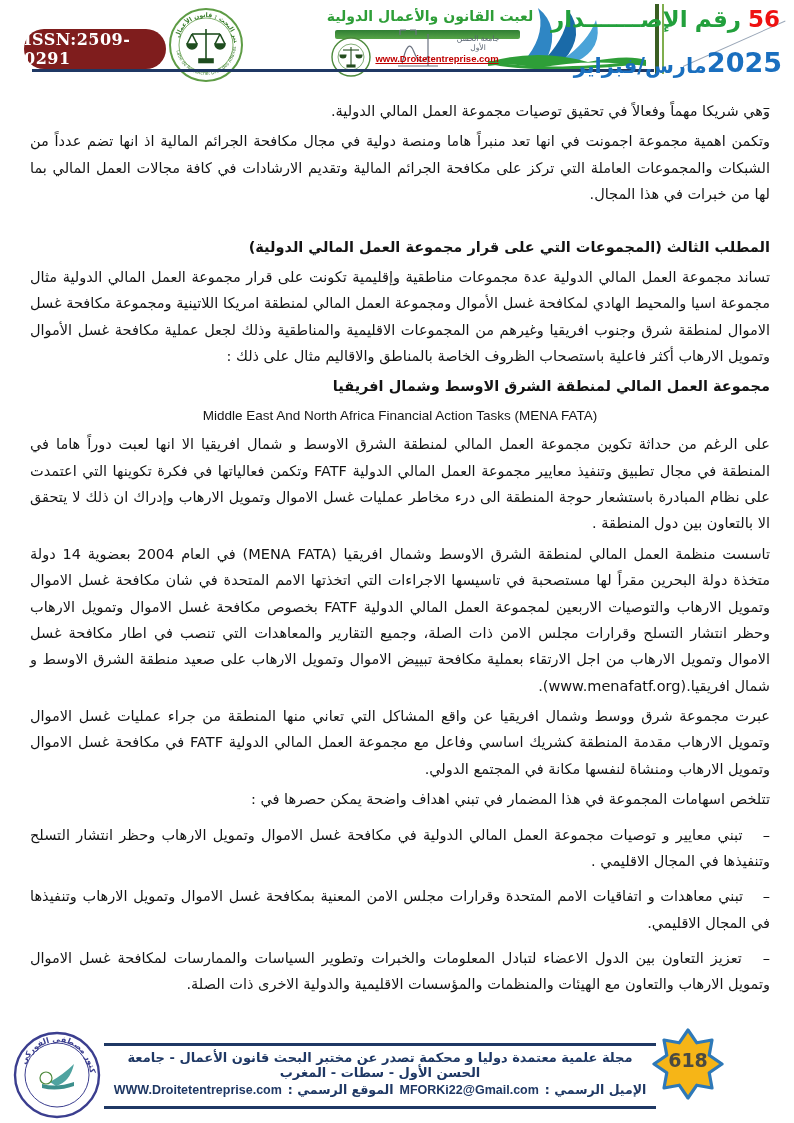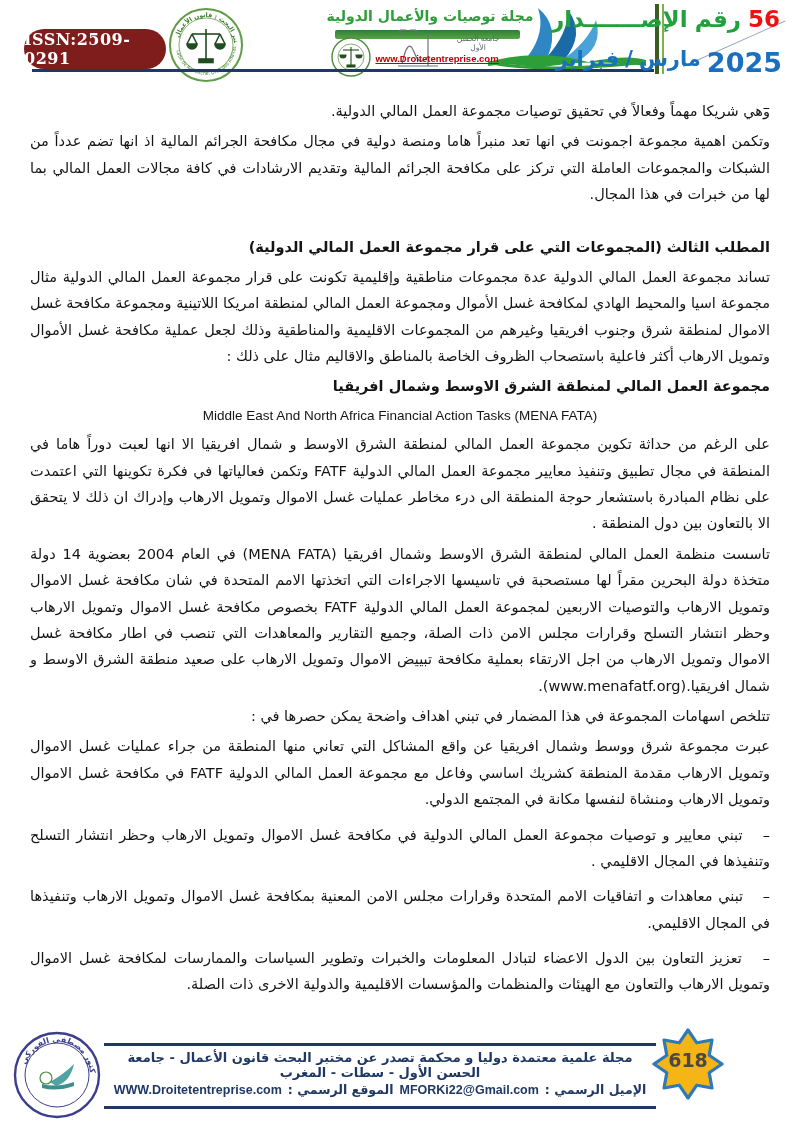--- a/index.html
+++ b/index.html
@@ -26,21 +26,21 @@
   .bookart{position:absolute;left:468px;top:4px;}
   .vsep{position:absolute;left:655px;top:4px;height:70px;display:flex;gap:3px;}
   .vsep .a{width:4px;background:#3a5e22;}
   .vsep .b{width:2px;background:#7fae4e;}
   .slash{position:absolute;left:683px;top:66px;width:112px;height:0;border-top:1.5px solid #9aa7b8;
          transform:rotate(-24deg);transform-origin:left center;}
   .issue-line{position:absolute;right:14px;top:6px;display:flex;direction:ltr;align-items:baseline;gap:7px;
               font-weight:bold;font-size:23px;}
   .issue-line .g{color:#22a03c;}
   .issue-line .r{color:#ee1111;}
-  .date-line{position:absolute;right:12px;top:47px;display:flex;direction:ltr;align-items:flex-start;gap:6px;
+  .date-line{position:absolute;right:12px;top:47px;display:flex;direction:ltr;align-items:flex-end;
              font-weight:bold;color:#1a6fbf;font-size:21px;}
   .date-line .year{font-size:27px;}
   
   .doc{position:absolute;top:94px;right:24px;left:30px;direction:rtl;color:#141414;
        font-size:14.5px;line-height:1.82;text-align:justify;text-align-last:right;}
   .doc p{margin:0 0 4px 0;}
   .hang{padding-right:46px;position:relative;}
   .hang .dash{position:absolute;right:0;top:0;}
   .bold-h{font-weight:bold;margin-top:26px !important;}
   .bold-sh{font-weight:bold;text-align:right;}
@@ -92,21 +92,21 @@
         <line x1="24" y1="27" x2="19" y2="37"></line>
           <line x1="24" y1="27" x2="29" y2="37"></line>
         <line x1="52" y1="27" x2="47" y2="37"></line>
           <line x1="52" y1="27" x2="57" y2="37"></line>
         <path d="M 19 37 A 5 5 0 0 0 29 37 Z" fill="#1f4d1f"></path>
         <path d="M 47 37 A 5 5 0 0 0 57 37 Z" fill="#1f4d1f"></path>
         <rect x="31" y="52" width="14" height="3.5" fill="#1f4d1f"></rect>
       </g>
     </svg>
 
-    <div class="jlogo-title">مجلة توصيات والأعمال الدولية</div>
+    <div class="jlogo-title">لعبت القانون والأعمال الدولية</div>
     <div class="jlogo-banner"></div>
 
     <svg class="seal2" width="42" height="42" viewBox="0 0 42 42">
       <circle cx="21" cy="21" r="19" fill="#ffffff" stroke="#4d8a3c" stroke-width="1.4"></circle>
       <circle cx="21" cy="21" r="13" fill="none" stroke="#4d8a3c" stroke-width="0.7"></circle>
       <g stroke="#254d1f" stroke-width="1.1" fill="#254d1f">
         <line x1="21" y1="11" x2="21" y2="29"></line>
         <line x1="13" y1="14" x2="29" y2="14"></line>
         <path d="M 10 19 A 3 3 0 0 0 16 19 Z"></path>
         <path d="M 26 19 A 3 3 0 0 0 32 19 Z"></path>
@@ -169,23 +169,23 @@
     <p>تساند مجموعة العمل المالي الدولية عدة مجموعات مناطقية وإقليمية تكونت على قرار مجموعة العمل المالي الدولية مثال مجموعة اسيا والمحيط الهادي لمكافحة غسل الأموال ومجموعة العمل المالي لمنطقة امريكا اللاتينية ومجموعة مكافحة غسل الاموال لمنطقة شرق وجنوب افريقيا وغيرهم من المجموعات الاقليمية والمناطقية وذلك لجعل عملية مكافحة غسل الأموال وتمويل الارهاب أكثر فاعلية باستصحاب الظروف الخاصة بالمناطق والاقاليم مثال على ذلك :</p>
 
     <p class="bold-sh">مجموعة العمل المالي لمنطقة الشرق الاوسط وشمال افريقيا</p>
 
     <p class="eng">Middle East And North Africa Financial Action Tasks (MENA FATA)</p>
 
     <p>على الرغم من حداثة تكوين مجموعة العمل المالي لمنطقة الشرق الاوسط  و شمال افريقيا الا انها لعبت دوراً  هاما في المنطقة في مجال تطبيق وتنفيذ معايير مجموعة العمل المالي الدولية FATF وتكمن فعالياتها في فكرة تكوينها التي اعتمدت على نظام المبادرة باستشعار حوجة المنطقة الى درء مخاطر عمليات غسل الاموال وتمويل الارهاب وإدراك ان ذلك لا يتحقق الا بالتعاون بين دول المنطقة .</p>
 
     <p>تاسست منظمة العمل المالي لمنطقة الشرق الاوسط وشمال افريقيا (MENA FATA) في العام 2004 بعضوية 14 دولة  متخذة دولة البحرين مقراً لها مستصحبة في تاسيسها الاجراءات التي اتخذتها الامم المتحدة في شان مكافحة غسل الاموال وتمويل الارهاب والتوصيات الاربعين لمجموعة العمل المالي الدولية FATF  بخصوص  مكافحة غسل الاموال وتمويل الارهاب وحظر انتشار التسلح وقرارات مجلس الامن ذات الصلة، وجميع التقارير والمعاهدات التي تنصب في اطار مكافحة غسل الاموال وتمويل الارهاب من اجل الارتقاء بعملية مكافحة تبييض الاموال وتمويل الارهاب  على صعيد منطقة الشرق الاوسط و شمال افريقيا.(www.menafatf.org).</p>
 
+    <p>عبرت مجموعة شرق ووسط وشمال افريقيا عن واقع المشاكل التي تعاني منها المنطقة من جراء عمليات غسل الاموال وتمويل الارهاب مقدمة المنطقة كشريك اساسي وفاعل مع مجموعة العمل المالي الدولية FATF  في مكافحة غسل الاموال وتمويل الارهاب ومنشاة لنفسها مكانة  في المجتمع الدولي.</p>
+
     <p>تتلخص اسهامات المجموعة  في هذا المضمار في تبني اهداف واضحة يمكن حصرها في :</p>
-
-    <p>عبرت مجموعة شرق ووسط وشمال افريقيا عن واقع المشاكل التي تعاني منها المنطقة من جراء عمليات غسل الاموال وتمويل الارهاب مقدمة المنطقة كشريك اساسي وفاعل مع مجموعة العمل المالي الدولية FATF  في مكافحة غسل الاموال وتمويل الارهاب ومنشاة لنفسها مكانة  في المجتمع الدولي.</p>
 
     <p class="goal">
       <span class="dash">–</span>
       <span>تبني  معايير و توصيات مجموعة العمل المالي الدولية في مكافحة غسل الاموال وتمويل الارهاب وحظر انتشار التسلح وتنفيذها في المجال الاقليمي .</span>
     </p>
     <p class="goal">
       <span class="dash">–</span>
       <span>تبني معاهدات و اتفاقيات الامم المتحدة وقرارات مجلس الامن المعنية بمكافحة غسل الاموال وتمويل الارهاب وتنفيذها في المجال الاقليمي.</span>
     </p>
     <p class="goal">

